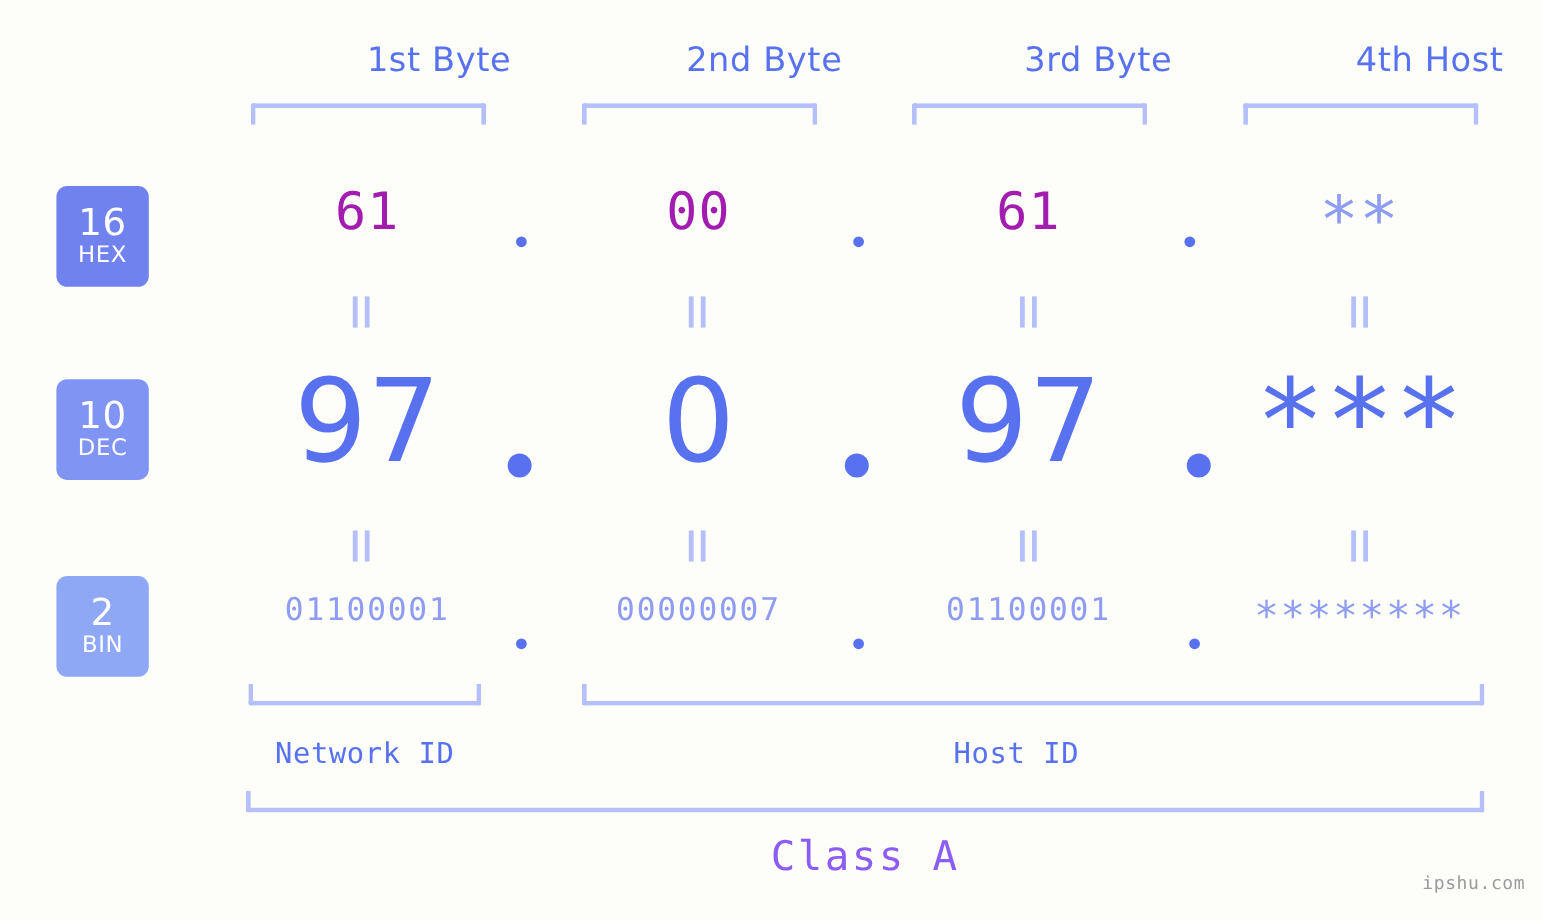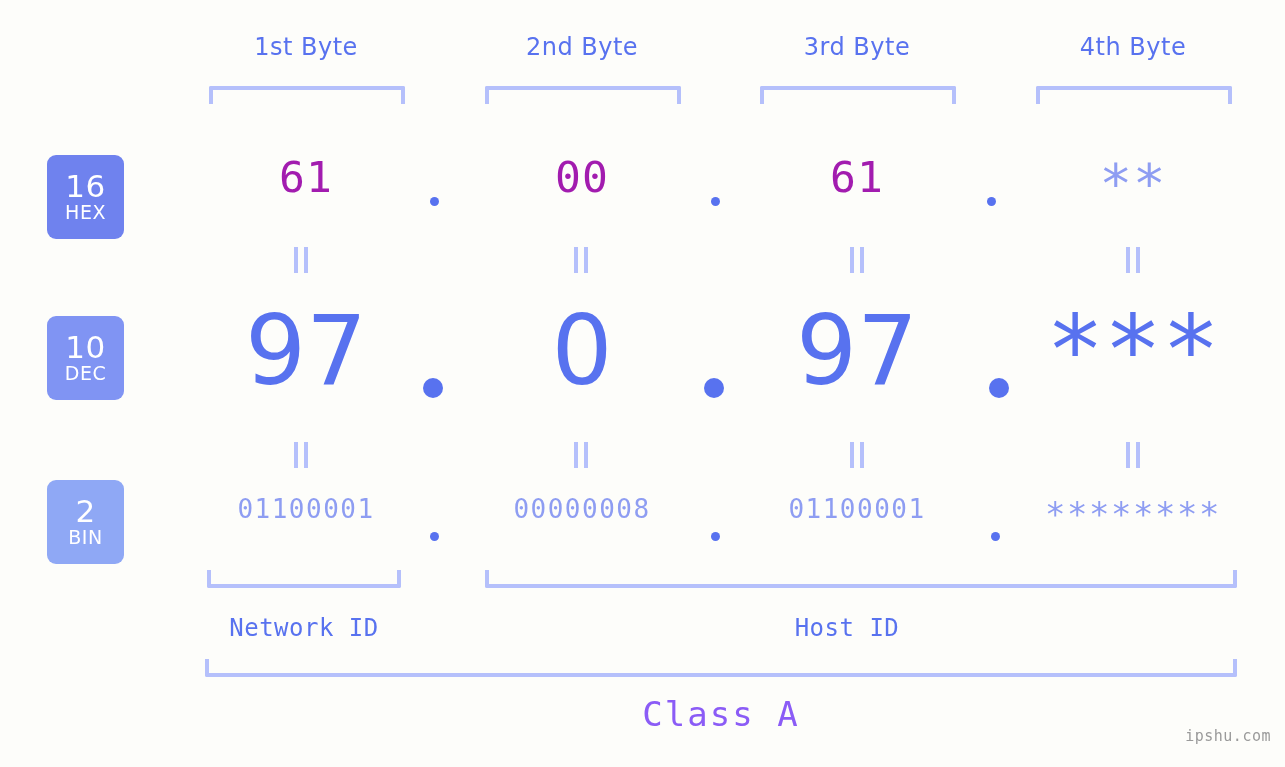--- a/index.html
+++ b/index.html
@@ -24,22 +24,22 @@
     top: 0;
     width: 1285px;
     height: 767px;
   }
 
   
   .byte-label {
     position: absolute;
     top: 33px;
     width: 240px;
-    text-align: center;
-    font-size: 24px;
+    text-align: right;
+    font-size: 28px;
     color: #5872ef;
     letter-spacing: 0.5px;
     font-family: "DejaVu Sans", sans-serif;
     white-space: nowrap;
   }
 
   
   .bracket {
     position: absolute;
     box-sizing: border-box;
@@ -195,21 +195,21 @@
   }
 </style>
 </head>
 <body>
 
 <div class="stage">
 
   <div class="byte-label" style="left:186px;">1st Byte</div>
   <div class="byte-label" style="left:462px;">2nd Byte</div>
   <div class="byte-label" style="left:737px;">3rd Byte</div>
-  <div class="byte-label" style="left:1013px;">4th Byte</div>
+  <div class="byte-label" style="left:1013px;">4th Host</div>
 
   <div class="bracket bracket-down" style="left:209px; top:86px;  width:196px;"></div>
   <div class="bracket bracket-down" style="left:485px; top:86px;  width:196px;"></div>
   <div class="bracket bracket-down" style="left:760px; top:86px;  width:196px;"></div>
   <div class="bracket bracket-down" style="left:1036px; top:86px; width:196px;"></div>
 
   <div class="badge" style="top:155px; height:84px; background:#6f82ee;">
     <span class="num">16</span>
     <span class="sub">HEX</span>
   </div>
@@ -271,21 +271,21 @@
       <i></i>
       <i></i>
     </div>
   <div class="eq" style="left:1125px; top:442px;">
       <i></i>
       <i></i>
     </div>
 
   <div class="row-bin">
     <div class="val" style="left:181px;">01100001</div>
-    <div class="val" style="left:457px;">00000008</div>
+    <div class="val" style="left:457px;">00000007</div>
     <div class="val" style="left:732px;">01100001</div>
     <div class="val stars" style="left:1008px; top:494px; width:250px;">********</div>
     <div class="dot dot-bin" style="left:430px;"></div>
     <div class="dot dot-bin" style="left:711px;"></div>
     <div class="dot dot-bin" style="left:991px;"></div>
   </div>
 
   <div class="bracket bracket-up" style="left:207px; top:570px; width:194px;"></div>
   <div class="bracket bracket-up" style="left:485px; top:570px; width:752px;"></div>
 

